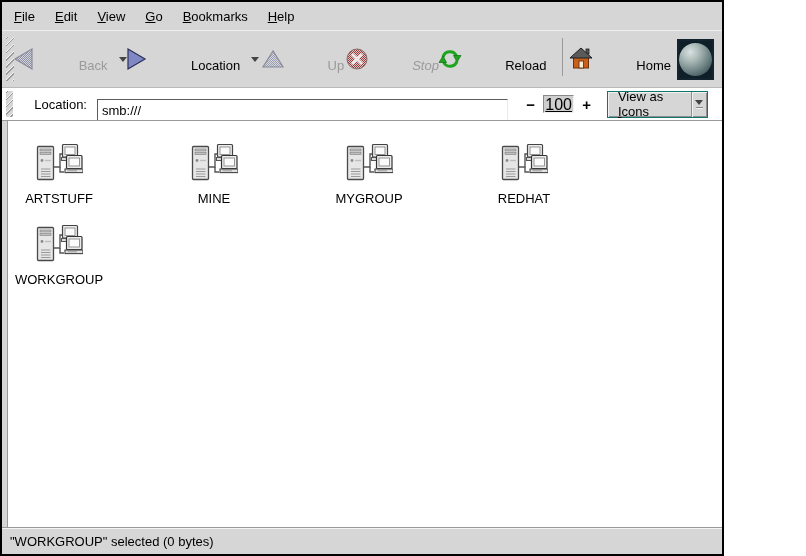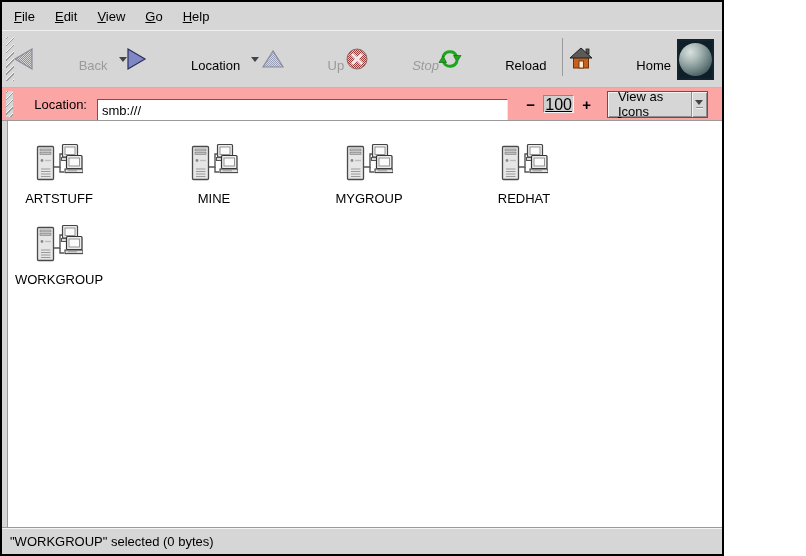--- a/index.html
+++ b/index.html
@@ -39,21 +39,21 @@
   .throbber {
     width:41px; height:41px; margin-right:4px; border:2px solid #13242e; background:#0e1f29;
     display:flex; align-items:center; justify-content:center;
   }
   .throbber .ball {
     width:33px; height:33px; border-radius:50%;
     background:radial-gradient(circle at 34% 28%, #d9e2e0 0%, #a7b6b4 30%, #6d8283 60%, #3c5254 85%, #2a3c3f 100%);
   }
 
   
-  .locationbar { display:flex; align-items:center; height:33px; padding:0 14px 0 2px; border-top:1px solid #b9b9b9; background:#fca5a5; }
+  .locationbar { display:flex; align-items:center; height:33px; padding:0 14px 0 2px; border-top:1px solid #b9b9b9; background:#ffffff; }
   .loc-label { margin:0 10px 0 18px; }
   .loc-entry {
     width:510px; height:23px; background:#fff;
     border:1px solid #5c5c5c; border-bottom-color:#e9e9e9; border-right-color:#e9e9e9;
     font-family:"Liberation Sans","DejaVu Sans",sans-serif; font-size:13px; padding:0 4px; outline:none;margin-top:12px;
   }
   .zoom-ctl { display:flex; align-items:center; margin-left:14px; }
   .zoom-btn { font-weight:bold; font-size:15px; padding:0 4px; cursor:default; }
   .zoom-level {
     width:31px; height:18px; margin:16px 4px; text-align:center; font-size:16px; line-height:17px;
@@ -86,20 +86,21 @@
 </head>
 <body>
 
 <div class="window">
 
   <div class="menubar">
     <div class="menu-item"><span class="mn">F</span>ile</div>
     <div class="menu-item"><span class="mn">E</span>dit</div>
     <div class="menu-item"><span class="mn">V</span>iew</div>
     <div class="menu-item"><span class="mn">G</span>o</div>
+    <div class="menu-item"><span class="mn">B</span>ookmarks</div>
     <div class="menu-item"><span class="mn">H</span>elp</div>
   </div>
 
   <div class="toolbar">
     <div class="handle"></div>
 
     <div class="tb-btn disabled">
       <span class="ticon">
         <svg width="24" height="24" viewBox="0 0 24 24">
           <defs>

